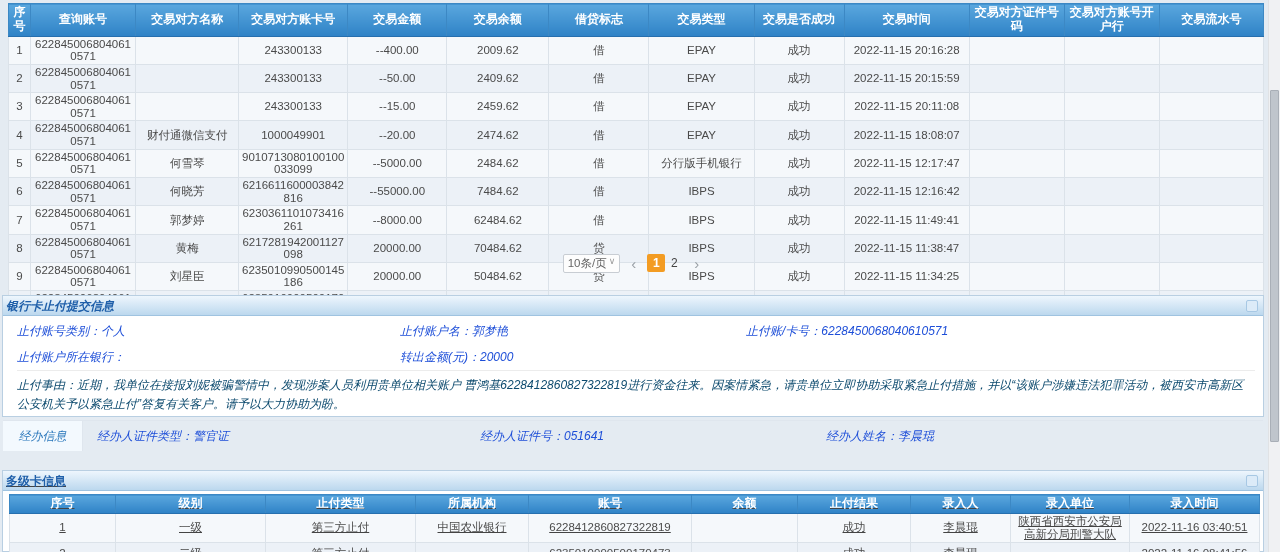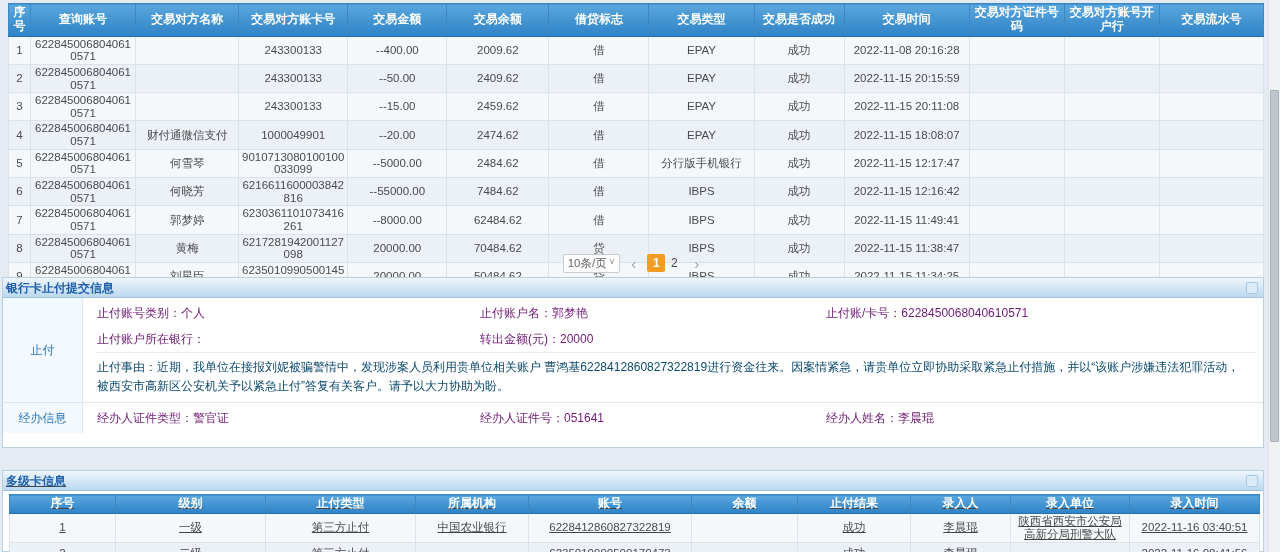--- a/index.html
+++ b/index.html
@@ -61,33 +61,33 @@
     height: 20px; line-height: 20px;
     background: linear-gradient(#eef6fd, #bcd8ee);
     border-bottom: 1px solid #9fc3e0;
     color: #1f5fa9; font-weight: bold; font-size: 12px;
     padding-left: 3px; display: flex; justify-content: space-between; align-items: center;
   }
   .panel-tool {
     width: 12px; height: 12px; margin-right: 5px; border-radius: 2px;
     background: #dcebf8; border: 1px solid #a7c8e4; cursor: pointer; flex: none;
   }
-  #panel1 { top: 277px; height: 171px; }
+  #panel1 { top: 295px; height: 122px; font-style: italic; }
   #panel2 { top: 470px; bottom: 0; text-decoration: underline; }
 
   
   .group { display: flex; border-bottom: 1px solid #dfe6ee; }
   .group:last-child { border-bottom: none; }
   .group-label {
     width: 80px; flex: none; display: flex; align-items: center; justify-content: center;
     color: #2a77bb; background: #f3f9fe; border-right: 1px solid #dfe6ee; font-size: 12px;
   }
   .group-content { flex: 1; padding: 2px 8px 2px 14px; }
   .field-row { display: grid; grid-template-columns: 383px 346px 1fr; min-height: 26px; align-items: center; }
-  .field { color: #701a75; }
+  .field { color: #1d4ed8; }
   .reason { border-top: 1px solid #ececec; padding: 5px 4px 5px 0; line-height: 1.55; color: #0c4a6e; }
 
   
   #mc-wrap { margin: 3px 6px 0 6px; }
   #mc-table th { font-weight: bold; }
   #mc-table td { height: 21px; line-height: 1.15; }
   #mc-table td:last-child { white-space: nowrap; }
 
   
   #vscroll { position: absolute; top: 0; right: 0; bottom: 0; width: 12px; background: #f0f1f3; border-left: 1px solid #e0e2e5; }
@@ -136,21 +136,21 @@
           <tr>
             <td>1</td>
             <td>6228450068040610571</td>
             <td></td>
             <td>243300133</td>
             <td>--400.00</td>
             <td>2009.62</td>
             <td>借</td>
             <td>EPAY</td>
             <td>成功</td>
-            <td>2022-11-08 20:16:28</td>
+            <td>2022-11-15 20:16:28</td>
             <td></td>
             <td></td>
             <td></td>
           </tr>
           <tr>
             <td>2</td>
             <td>6228450068040610571</td>
             <td></td>
             <td>243300133</td>
             <td>--50.00</td>
@@ -297,21 +297,20 @@
     <span class="pbtn">›</span>
   </div>
 
   <div id="panel1" class="panel">
     <div class="panel-hd">
       <span>银行卡止付提交信息</span>
       <span class="panel-tool"></span>
     </div>
     <div class="panel-bd" id="sp-body">
         <div class="group">
-          <div class="group-label">止付</div>
           <div class="group-content">
             <div class="field-row">
               <div class="field"><span>止付账号类别：</span><span>个人</span></div>
               <div class="field"><span>止付账户名：</span><span>郭梦艳</span></div>
               <div class="field"><span>止付账/卡号：</span><span>6228450068040610571</span></div>
             </div>
             <div class="field-row">
               <div class="field"><span>止付账户所在银行：</span><span></span></div>
               <div class="field"><span>转出金额(元)：</span><span>20000</span></div>
             </div>

